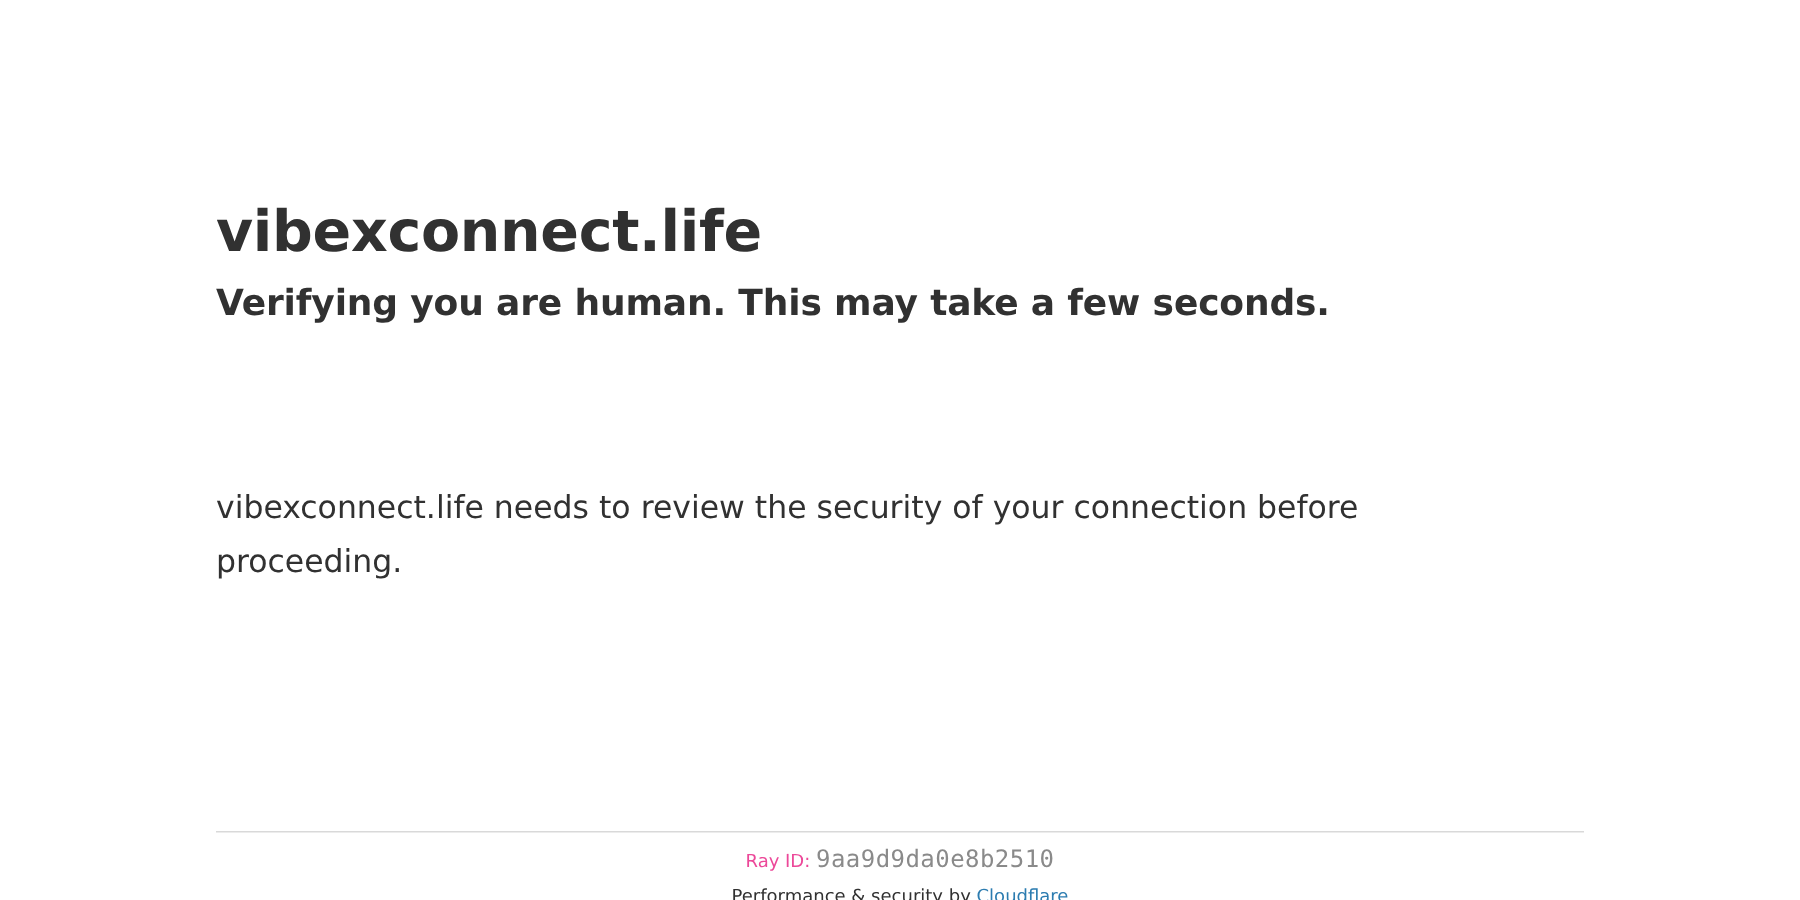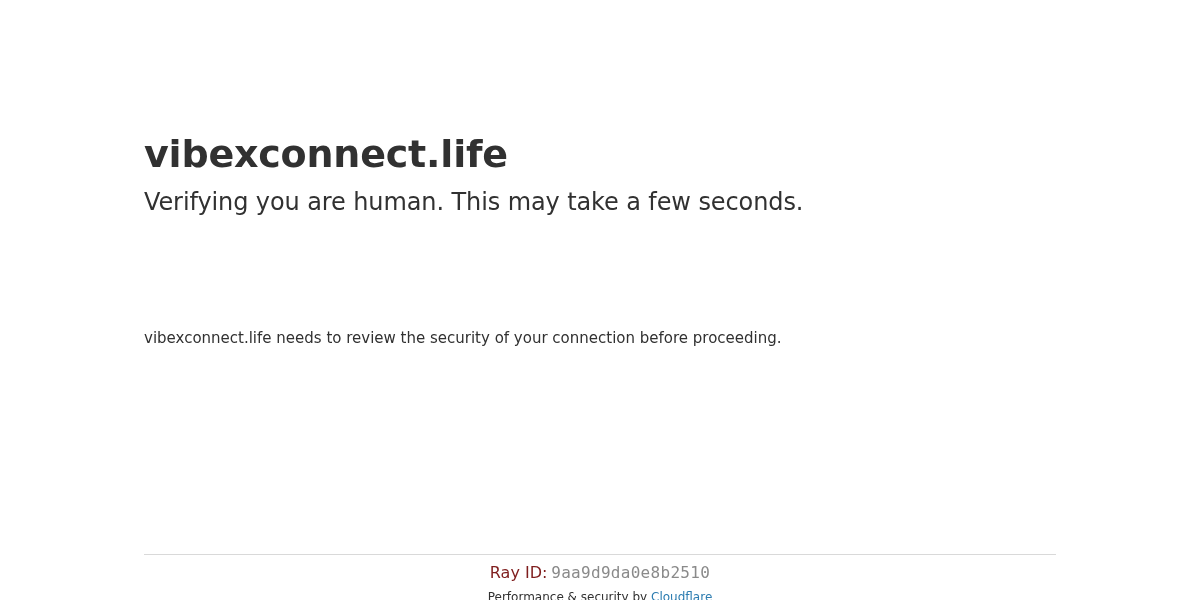--- a/index.html
+++ b/index.html
@@ -46,21 +46,21 @@
     font-weight: 700;
     line-height: 1.3;
     letter-spacing: -0.2px;
     color: #313131;
     white-space: nowrap;
   }
 
   .challenge-heading {
     margin: 8px 0 0 0;
     font-size: 24px;
-    font-weight: 400;
+    font-weight: 700;
     line-height: 1.3;
     letter-spacing: -0.1px;
     color: #313131;
     white-space: nowrap;
   }
 
   
   .challenge-widget {
     position: absolute;
     left: 0;
@@ -69,21 +69,21 @@
     height: 78px;
   }
 
   
   .body-copy {
     position: absolute;
     left: 0;
     top: 320px;
     width: 800px;
     margin: 0;
-    font-size: 15px;
+    font-size: 21px;
     font-weight: 400;
     line-height: 36px;
     color: #313131;
   }
 
   
   .footer {
     position: absolute;
     left: 0;
     top: 554px;
@@ -98,22 +98,22 @@
 
   .ray-line {
     font-size: 12px;
     line-height: 15px;
     color: #313131;
     white-space: nowrap;
   }
 
   .ray-label {
     font-family: "DejaVu Sans", "Liberation Sans", sans-serif;
-    font-size: 16px;
-    color: #7f1d1d;
+    font-size: 12px;
+    color: #ec4899;
   }
 
   .ray-id {
     font-family: "DejaVu Sans Mono", "Liberation Mono", monospace;
     font-size: 16px;
     color: #8a8a8a;
     letter-spacing: 0.3px;
   }
 
   .attribution-line {

